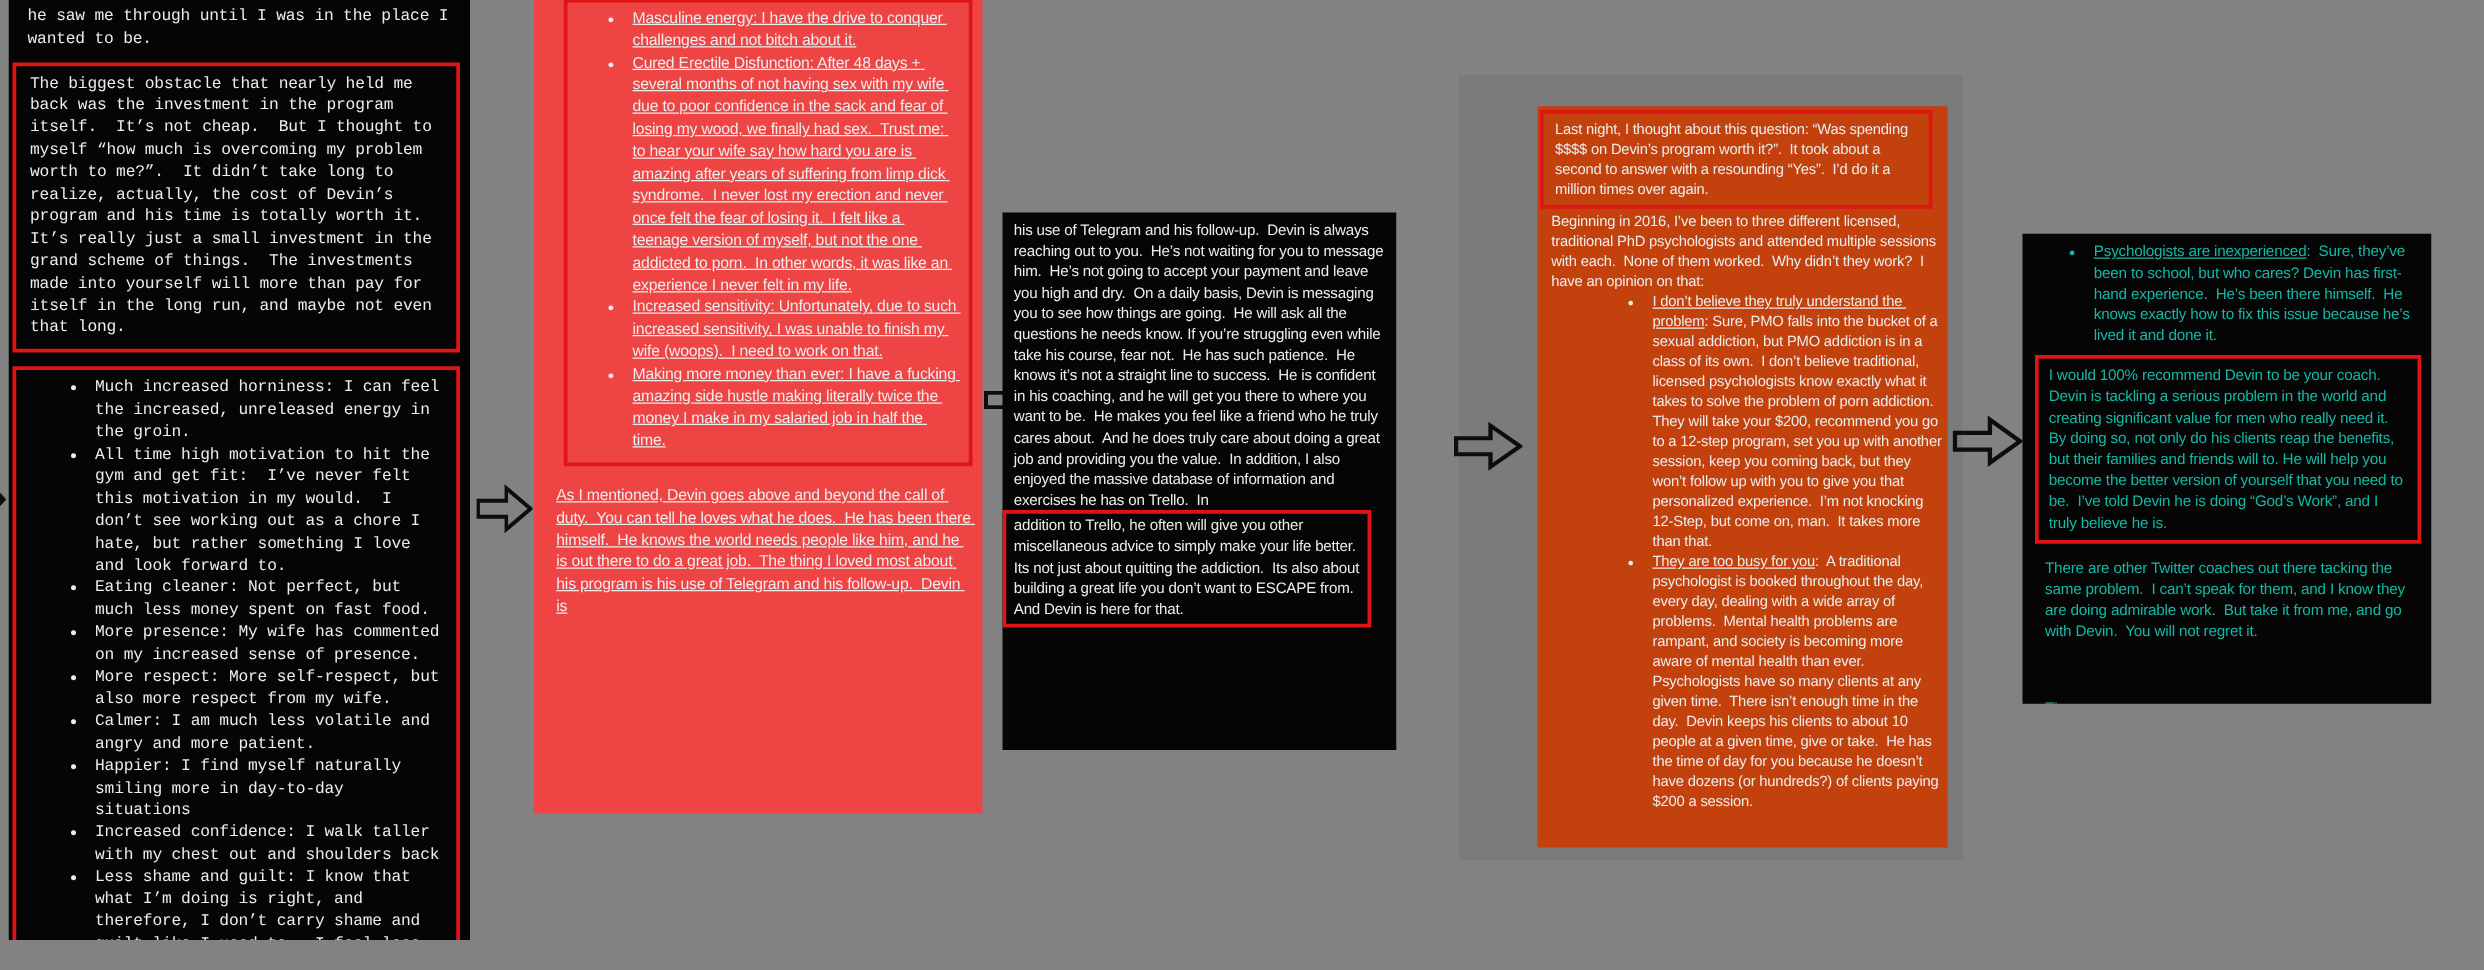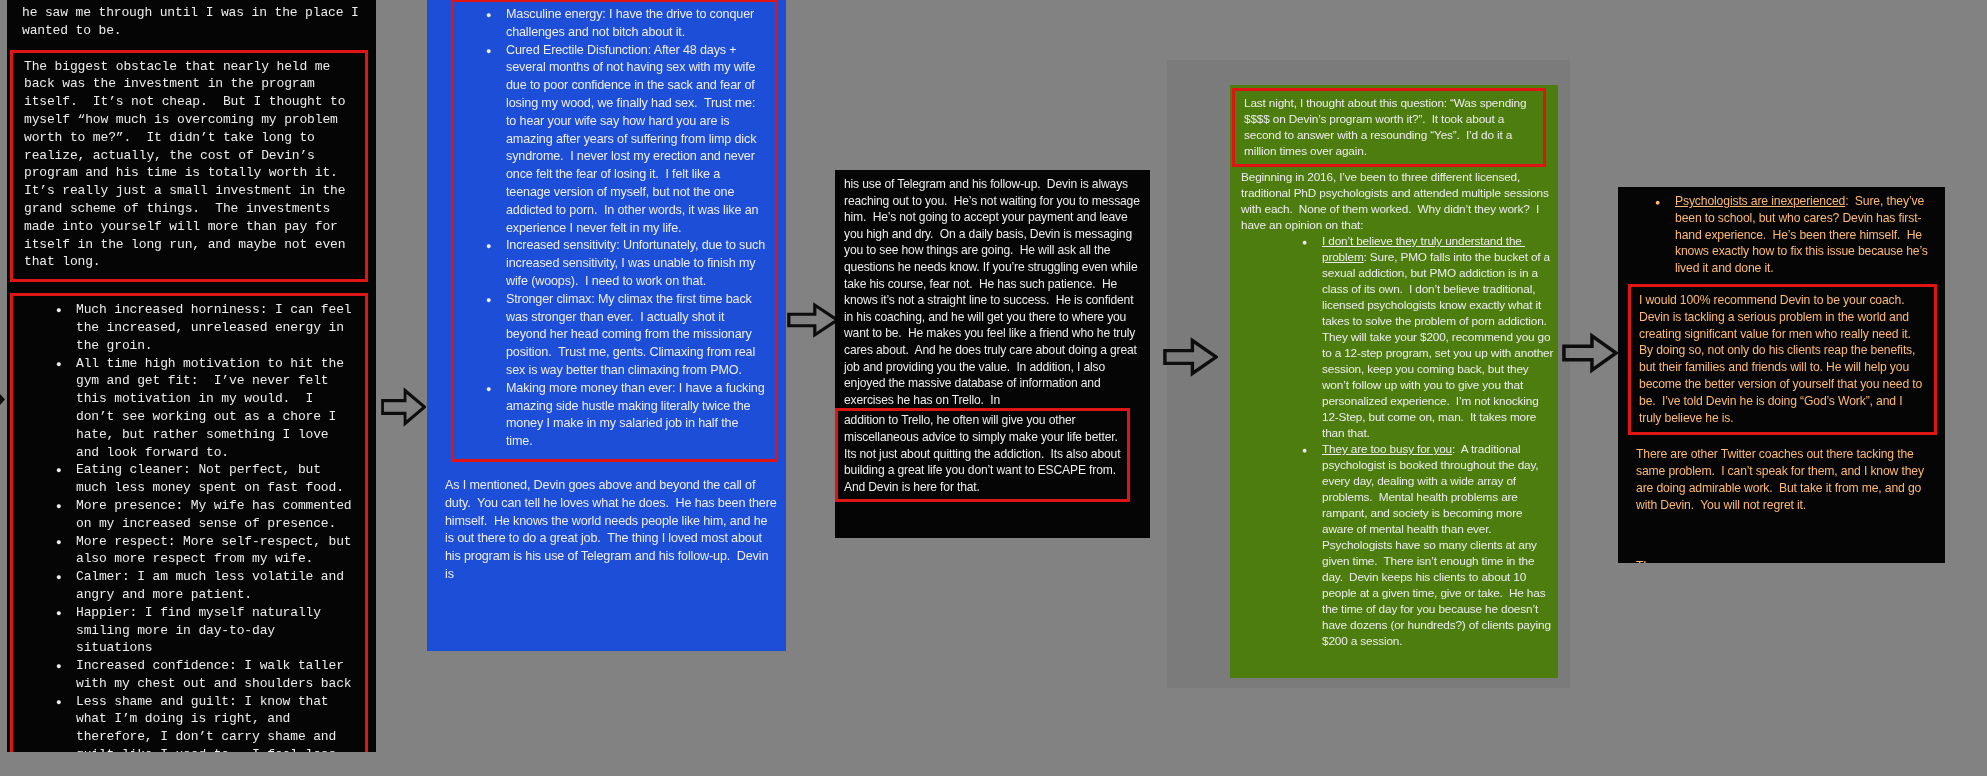--- a/index.html
+++ b/index.html
@@ -27,21 +27,21 @@
   #panel1 .box2{margin:11px 8px 0 3px;padding:5px 10px 8px 11px;}
   #panel1 ul{padding-left:52px;}
 
   
   #panel2{left:427px;top:0;width:359px;height:651px;font-size:12.6px;line-height:17.8px;}
   #panel2 .box3{margin:-1px 8px 0 24px;padding:4px 8px 8px 8px;}
   #panel2 ul{padding-left:44px;}
   #panel2 .after-text{margin:15px 8px 0 18px;}
 
   
-  #panel3{left:835px;top:170px;width:315px;height:368px;font-size:12.1px;line-height:16.6px;}
+  #panel3{left:802px;top:170px;width:315px;height:430px;font-size:12.1px;line-height:16.6px;}
   #panel3 .flow-text{margin:6px 6px 0 9px;}
   #panel3 .box4{margin:0 20px 0 0;padding:1px 5px 4px 6px;}
 
   
   #panel4{left:1230px;top:85px;width:328px;height:593px;font-size:11.8px;line-height:16px;}
   #panel4 .box5{margin:3px 12px 0 2px;padding:4px 8px 5px 9px;}
   #panel4 .intro{margin:2px 6px 0 11px;}
   #panel4 ul{padding-left:92px;margin-right:4px;}
 
   
@@ -84,27 +84,26 @@
     </ul>
   </div>
 </div>
 
 <div class="arrow" style="left:381px;top:386px;width:45px;height:42px;">
   <svg viewBox="0 0 58 46" preserveAspectRatio="none" fill="none" stroke="#0d0d0d" stroke-width="3.6">
     <path d="M2 16 H31 V5 L56 23 L31 41 V30 H2 Z"></path>
   </svg>
 </div>
 
-<div class="panel" id="panel2" style="background: #1d4ed8; color: rgb(237, 237, 237);">
+<div class="panel" id="panel2" style="background: #ef4444; color: rgb(237, 237, 237); text-decoration: underline;">
   <div class="redbox box3" style="border-color: rgb(223, 20, 20);">
     <ul>
       <li>Masculine energy: I have the drive to conquer challenges and not bitch about it.</li>
       <li>Cured Erectile Disfunction: After 48 days + several months of not having sex with my wife due to poor confidence in the sack and fear of losing my wood, we finally had sex.  Trust me: to hear your wife say how hard you are is amazing after years of suffering from limp dick syndrome.  I never lost my erection and never once felt the fear of losing it.  I felt like a teenage version of myself, but not the one addicted to porn.  In other words, it was like an experience I never felt in my life.</li>
       <li>Increased sensitivity: Unfortunately, due to such increased sensitivity, I was unable to finish my wife (woops).  I need to work on that.</li>
-      <li>Stronger climax: My climax the first time back was stronger than ever.  I actually shot it beyond her head coming from the missionary position.  Trust me, gents. Climaxing from real sex is way better than climaxing from PMO.</li>
       <li>Making more money than ever: I have a fucking amazing side hustle making literally twice the money I make in my salaried job in half the time.</li>
     </ul>
   </div>
   <p class="after-text">As I mentioned, Devin goes above and beyond the call of duty.  You can tell he loves what he does.  He has been there himself.  He knows the world needs people like him, and he is out there to do a great job.  The thing I loved most about his program is his use of Telegram and his follow-up.  Devin is</p>
 </div>
 
 <div class="arrow" style="left:787px;top:301px;width:52px;height:38px;">
   <svg viewBox="0 0 58 46" preserveAspectRatio="none" fill="none" stroke="#0d0d0d" stroke-width="3.6">
     <path d="M2 16 H31 V5 L56 23 L31 41 V30 H2 Z"></path>
   </svg>
@@ -116,38 +115,38 @@
     <p>addition to Trello, he often will give you other miscellaneous advice to simply make your life better. Its not just about quitting the addiction.  Its also about building a great life you don’t want to ESCAPE from.  And Devin is here for that.</p>
   </div>
 </div>
 
 <div class="arrow" style="left:1163px;top:336px;width:55px;height:42px;">
   <svg viewBox="0 0 58 46" preserveAspectRatio="none" fill="none" stroke="#0d0d0d" stroke-width="3.6">
     <path d="M2 16 H31 V5 L56 23 L31 41 V30 H2 Z"></path>
   </svg>
 </div>
 
-<div class="panel" id="panel4" style="background: #4d7c0f; color: rgb(237, 237, 237);">
+<div class="panel" id="panel4" style="background: #c2410c; color: rgb(237, 237, 237);">
   <div class="redbox box5" style="border-color: rgb(223, 20, 20);">
     <p>Last night, I thought about this question: “Was spending $$$$ on Devin’s program worth it?”.  It took about a second to answer with a resounding “Yes”.  I’d do it a million times over again.</p>
   </div>
   <p class="intro">Beginning in 2016, I’ve been to three different licensed, traditional PhD psychologists and attended multiple sessions with each.  None of them worked.  Why didn’t they work?  I have an opinion on that:</p>
   <ul>
     <li><span class="u">I don’t believe they truly understand the problem</span><span>: Sure, PMO falls into the bucket of a sexual addiction, but PMO addiction is in a class of its own.  I don’t believe traditional, licensed psychologists know exactly what it takes to solve the problem of porn addiction.  They will take your $200, recommend you go to a 12-step program, set you up with another session, keep you coming back, but they won’t follow up with you to give you that personalized experience.  I’m not knocking 12-Step, but come on, man.  It takes more than that.</span></li>
     <li><span class="u">They are too busy for you</span><span>:  A traditional psychologist is booked throughout the day, every day, dealing with a wide array of problems.  Mental health problems are rampant, and society is becoming more aware of mental health than ever. Psychologists have so many clients at any given time.  There isn’t enough time in the day.  Devin keeps his clients to about 10 people at a given time, give or take.  He has the time of day for you because he doesn’t have dozens (or hundreds?) of clients paying $200 a session.</span></li>
   </ul>
 </div>
 
 <div class="arrow" style="left:1562px;top:331px;width:56px;height:44px;">
   <svg viewBox="0 0 58 46" preserveAspectRatio="none" fill="none" stroke="#0d0d0d" stroke-width="3.6">
     <path d="M2 16 H31 V5 L56 23 L31 41 V30 H2 Z"></path>
   </svg>
 </div>
 
-<div class="panel" id="panel5" style="background: rgb(5, 5, 5); color: #fdba74;">
+<div class="panel" id="panel5" style="background: rgb(5, 5, 5); color: #14b8a6;">
   <ul>
     <li><span class="u">Psychologists are inexperienced</span><span>:  Sure, they’ve been to school, but who cares? Devin has first-hand experience.  He’s been there himself.  He knows exactly how to fix this issue because he’s lived it and done it.</span></li>
   </ul>
   <div class="redbox box6" style="border-color: rgb(223, 20, 20);">
     <p>I would 100% recommend Devin to be your coach. Devin is tackling a serious problem in the world and creating significant value for men who really need it.  By doing so, not only do his clients reap the benefits, but their families and friends will to. He will help you become the better version of yourself that you need to be.  I’ve told Devin he is doing “God’s Work”, and I truly believe he is.</p>
   </div>
   <p class="after-text">There are other Twitter coaches out there tacking the same problem.  I can’t speak for them, and I know they are doing admirable work.  But take it from me, and go with Devin.  You will not regret it.</p>
   <div class="sig">
     <p>TL</p>
     

